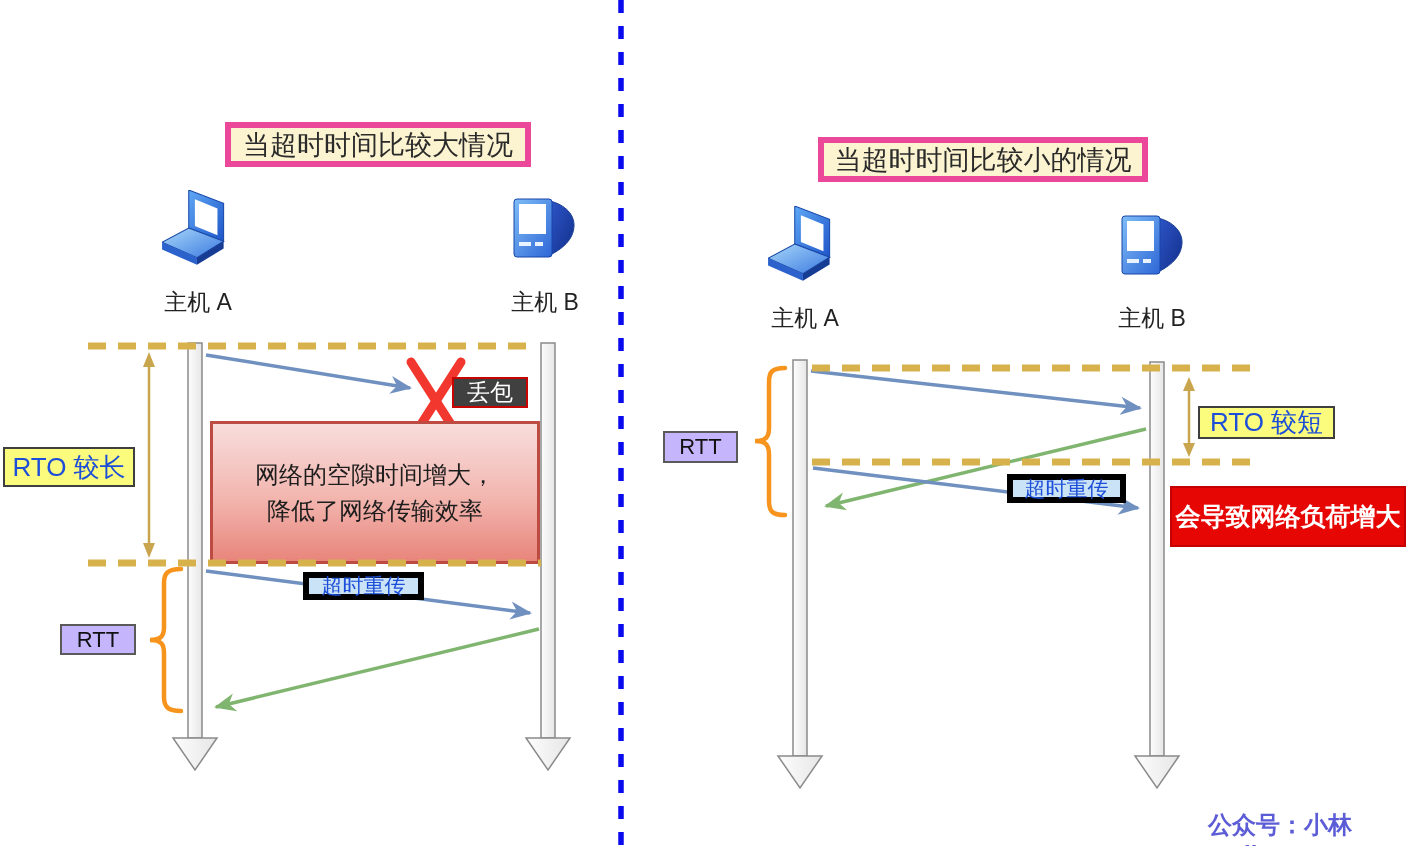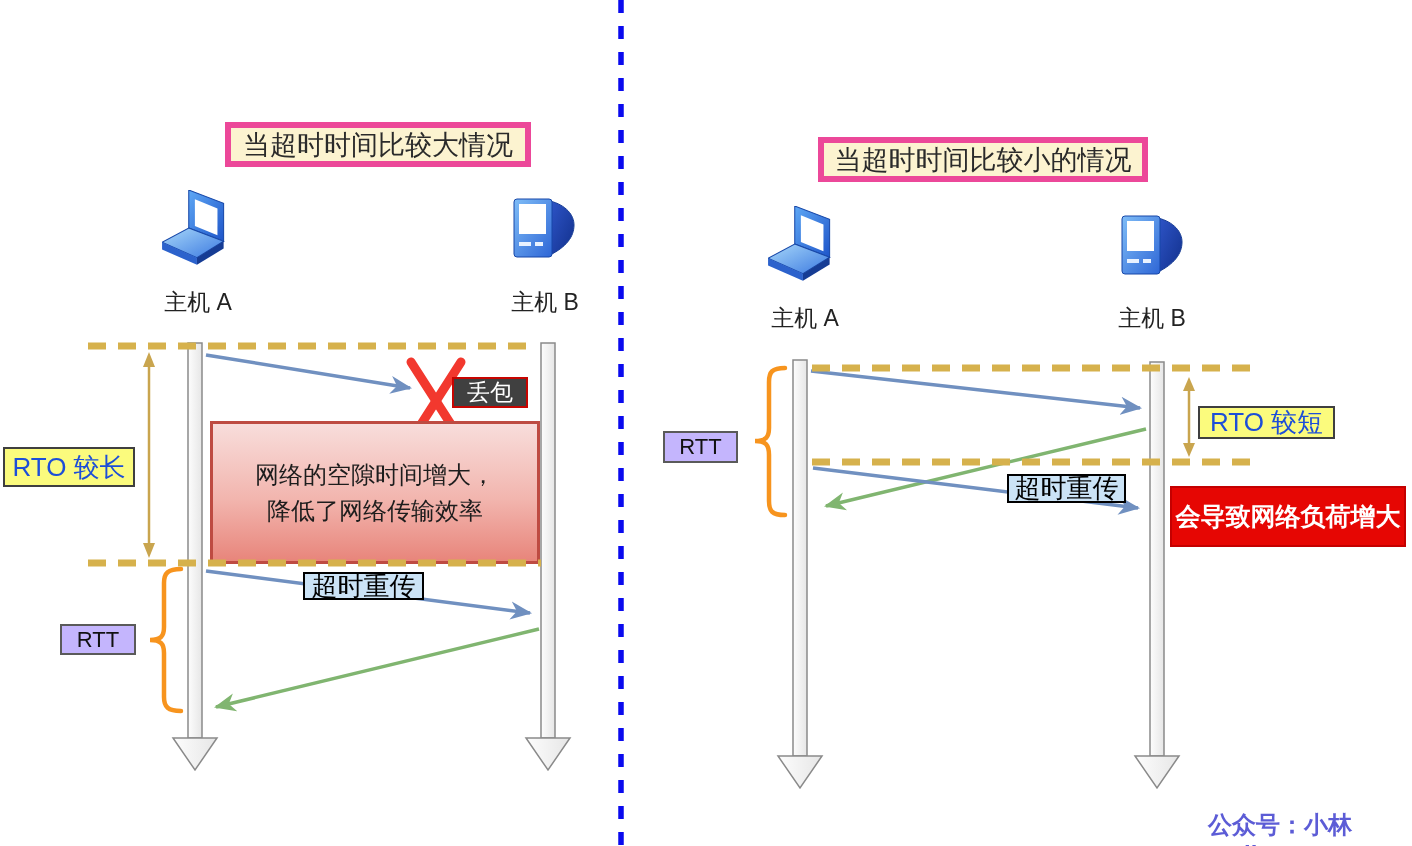--- a/index.html
+++ b/index.html
@@ -12,21 +12,21 @@
   svg.layer{position:absolute;left:0;top:0;pointer-events:none;}
   .title-box{
     background:#FCF3D0;border:6px solid #ec4899;color:#2A2A2A;
     display:flex;align-items:center;justify-content:center;font-size:27px;
   }
   .host-label{color:#222;font-size:23px;text-align:center;}
   .yellow-label{background:#FBFB7D;border:2px solid #3F3F3F;font-size:26px;color:#1d4ed8;
     display:flex;align-items:center;justify-content:center;}
   .peach-label{background:#c4b5fd;border:2px solid #5A5A5A;font-size:22px;color:#111;
     display:flex;align-items:center;justify-content:center;}
-  .blue-label{background:#CBE3F6;border:2px solid #000000;font-size:26px;color:#000000;
+  .blue-label{background:#CBE3F6;border:6px solid #000000;font-size:21px;color:#1d4ed8;
     display:flex;align-items:center;justify-content:center;}
   .loss-label{background:#404040;border:2px solid #C70400;color:#FFFFFF;font-size:23px;
     display:flex;align-items:center;justify-content:center;}
   .red-info{
     background:linear-gradient(180deg,#F8DDDB 0%,#F2B5AE 55%,#E8857B 100%);
     border:3px solid #BE4B42;color:#1D1D1D;font-size:24px;line-height:1.5;
     display:flex;flex-direction:column;justify-content:center;text-align:center;
   }
   .red-warn{
     background:#E60603;border:2px solid #C40000;color:#FFFFFF;font-weight:bold;

